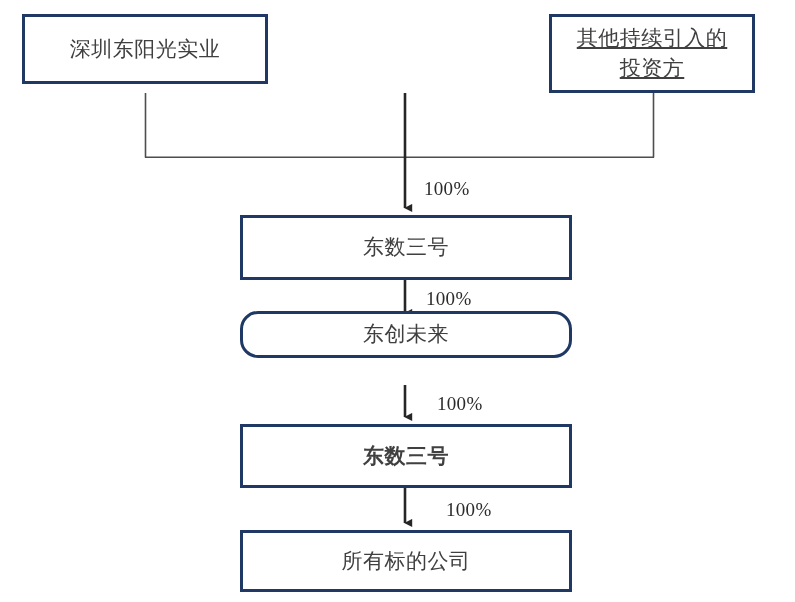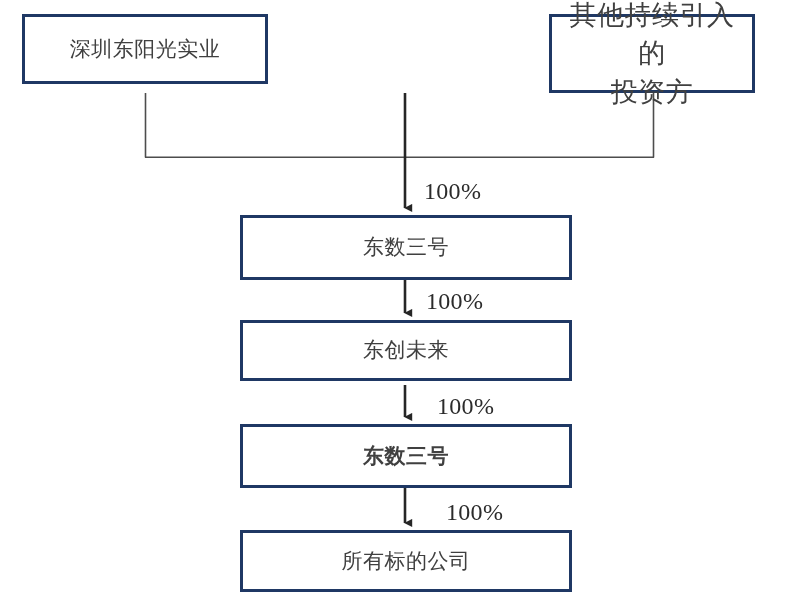--- a/index.html
+++ b/index.html
@@ -23,32 +23,33 @@
     display: flex;
     align-items: center;
     justify-content: center;
     text-align: center;
     color: #404040;
     font-size: 21px;
     line-height: 1.35;
     letter-spacing: 0.5px;
   }
   .node-box.two-line {
-    font-size: 27px;
+    font-size: 21px;
     line-height: 1.42;
+    text-decoration: underline;
   }
   .node-label {
     display: block;
     white-space: pre-line;
     padding: 0 6px;
   }
   .pct-label {
     position: absolute;
     color: #2b2b2b;
-    font-size: 24px;
+    font-size: 19px;
     font-family: "Liberation Serif", "DejaVu Serif", serif;
     white-space: nowrap;
     letter-spacing: 0.3px;
   }
   .edge-svg {
     position: absolute;
     left: 0;
     top: 0;
     width: 795px;
     height: 602px;
@@ -89,21 +90,21 @@
 
   <div class="node-box two-line" style="left:549px; top:14px; width:206px; height:79px;">
     <span class="node-label">其他持续引入的
 投资方</span>
   </div>
 
   <div class="node-box" style="left:240px; top:215px; width:332px; height:65px;">
     <span class="node-label">东数三号</span>
   </div>
 
-  <div class="node-box" style="left:240px; top:320px; width:332px; height:61px;">
+  <div class="node-box" style="left:240px; top:311px; width:332px; height:47px;border-radius:18px;">
     <span class="node-label">东创未来</span>
   </div>
 
   <div class="node-box" style="left:240px; top:424px; width:332px; height:64px;font-weight:bold;">
     <span class="node-label">东数三号</span>
   </div>
 
   <div class="node-box" style="left:240px; top:530px; width:332px; height:62px;align-items:center;">
     <span class="node-label">所有标的公司</span>
   </div>

